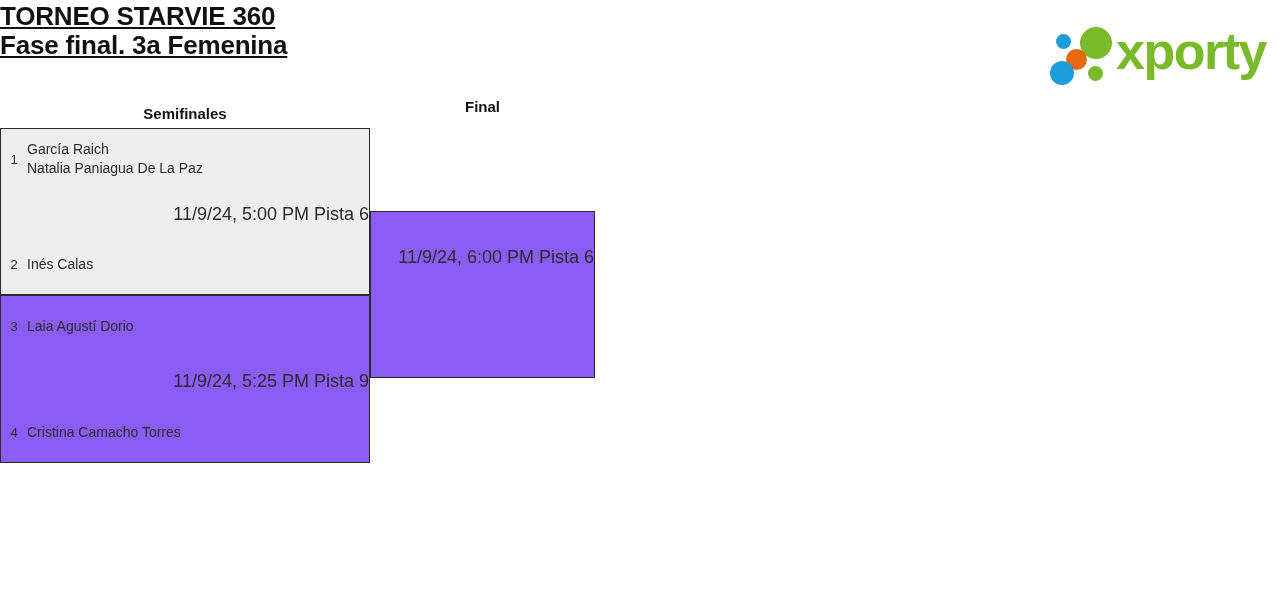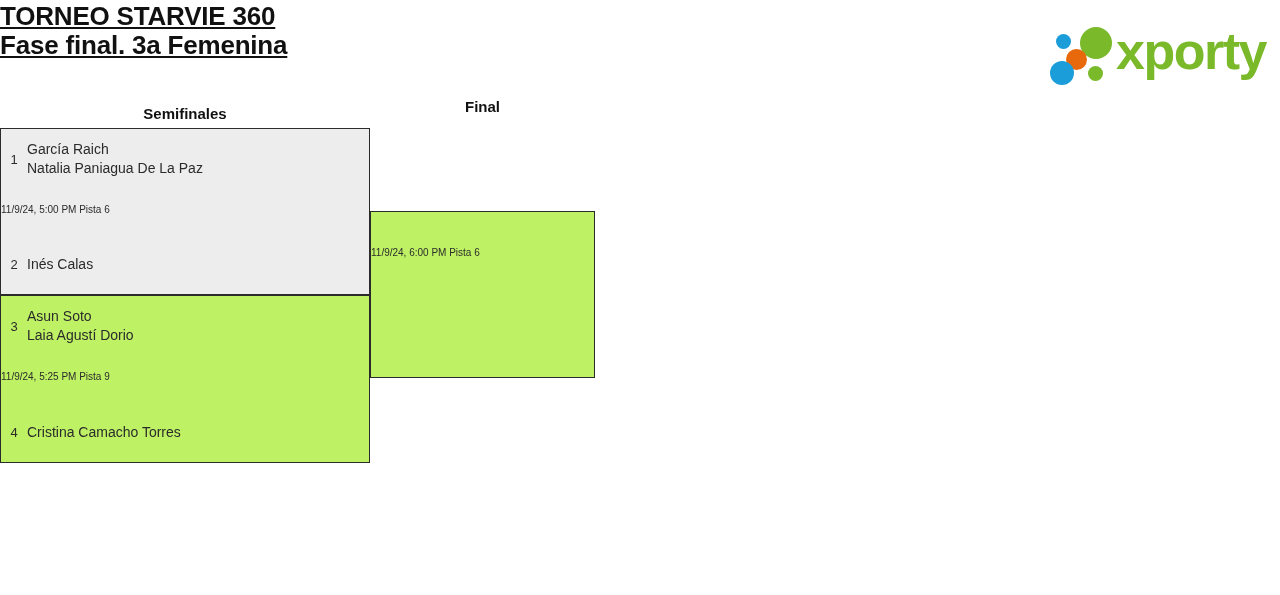--- a/index.html
+++ b/index.html
@@ -93,21 +93,21 @@
     top: 0;
     width: 1280px;
     height: 595px;
   }
   .match {
     position: absolute;
     box-sizing: border-box;
     border: 1px solid #2b2b2b;
   }
   .match-shaded { background: #ededed; }
-  .match-plain  { background: #bef264; }
+  .match-plain  { background: #8b5cf6; }
 
   #match-semi-1  { left: 0px;   top: 128px; width: 370px; height: 167px; }
   #match-semi-2  { left: 0px;   top: 295px; width: 370px; height: 168px; }
   #match-final   { left: 370px; top: 211px; width: 225px; height: 167px; }
 
   .team {
     position: absolute;
     left: 0;
     width: 100%;
     height: 40px;
@@ -130,22 +130,22 @@
     line-height: 19px;
     color: #2b2b2b;
     white-space: nowrap;
   }
   .player { display: block; }
 
   .match-info {
     position: absolute;
     left: 0;
     width: 100%;
-    text-align: left;
-    font-size: 10px;
+    text-align: right;
+    font-size: 18px;
     color: #2b2b2b;
     white-space: nowrap;
   }
   #match-semi-1 .match-info,
   #match-semi-2 .match-info { top: 75px; }
   #match-final  .match-info { top: 35px; }
 </style>
 </head>
 <body>
 
@@ -188,21 +188,20 @@
       <div class="players">
         <span class="player">Inés Calas</span>
       </div>
     </div>
   </div>
 
   <div class="match match-plain" id="match-semi-2">
     <div class="team team-top">
       <div class="seed">3</div>
       <div class="players">
-        <span class="player">Asun Soto</span>
         <span class="player">Laia Agustí Dorio</span>
       </div>
     </div>
     <div class="match-info">11/9/24, 5:25 PM  Pista 9</div>
     <div class="team team-bottom">
       <div class="seed">4</div>
       <div class="players">
         <span class="player">Cristina Camacho Torres</span>
       </div>
     </div>

